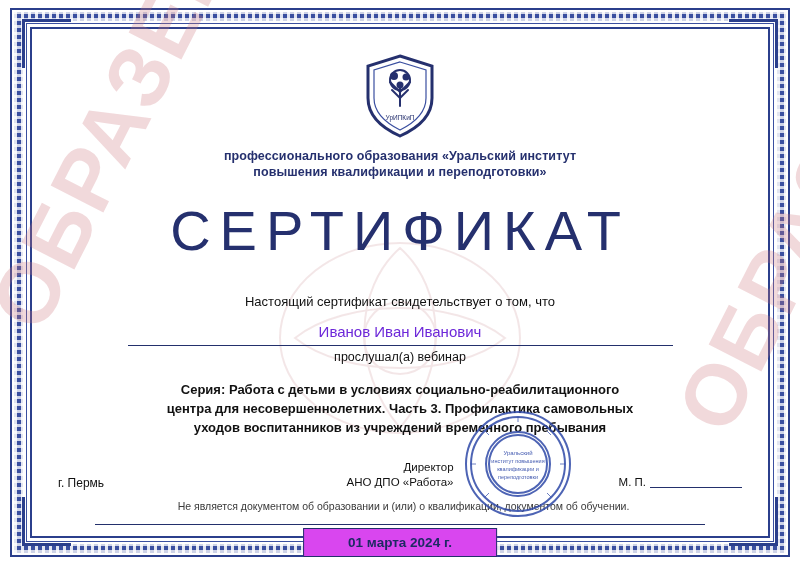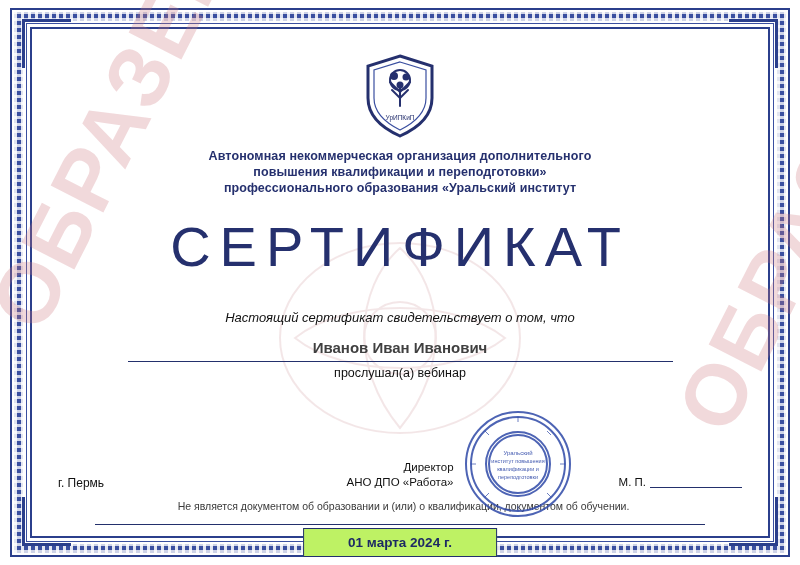--- a/index.html
+++ b/index.html
@@ -132,30 +132,29 @@
     color: #25306e;
     font-weight: normal;
     font-size: 56px;
     letter-spacing: 9px;
     line-height: 58px;
   }
   .subtitle {
     margin-top: 34px;
     font-size: 13px;
     color: #111111;
-    font-style: italic;
   }
   .name-row {
     margin: 14px auto 0;
     width: 545px;
   }
   .name-value {
     font-size: 15px;
-    font-weight: bold;
-    color: #404040;
+    font-weight: normal;
+    color: #6d28d9;
     padding-bottom: 4px;
   }
   .rule {
     border-bottom: 1px solid #23306c;
     height: 1px;
   }
   .attended {
     margin-top: 4px;
     font-size: 12.5px;
     color: #111111;
@@ -224,21 +223,21 @@
     right: 55px;
     top: 486px;
     border-top: 1px solid #23306c;
   }
   .date-box {
     position: absolute;
     left: 50%;
     top: 490px;
     transform: translateX(-50%);
     border: 1px solid #23306c;
-    background: #bef264;
+    background: #d946ef;
     padding: 6px 44px;
     font-size: 13.5px;
     font-weight: bold;
     color: #1d2a63;
   }
 
   
   .stamp {
     position: absolute;
     left: 462px;
@@ -291,36 +290,40 @@
         </g>
         <circle cx="36" cy="26" r="10" fill="none" stroke="#25306e" stroke-width="2"></circle>
         <circle cx="30" cy="22" r="4" fill="#25306e"></circle>
         <circle cx="42" cy="23" r="3.5" fill="#25306e"></circle>
         <circle cx="36" cy="31" r="3.5" fill="#25306e"></circle>
         <text x="36" y="66" font-size="6.5" fill="#25306e" text-anchor="middle" font-family="Liberation Sans, sans-serif">УрИПКиП</text>
       </svg>
     </div>
 
     <div>
-      <div class="org-line">Автономная некоммерческая организация дополнительного</div>
+      <div class="org-line">профессионального образования «Уральский институт</div>
       <div class="org-line">повышения квалификации и переподготовки»</div>
-      <div class="org-line">профессионального образования «Уральский институт</div>
     </div>
 
     <div class="cert-title">СЕРТИФИКАТ</div>
 
     <div class="subtitle">Настоящий сертификат свидетельствует о том, что</div>
 
     <div class="name-row">
       <div class="name-value">Иванов Иван Иванович</div>
       <div class="rule"></div>
     </div>
 
     <div class="attended">прослушал(а) вебинар</div>
 
+    <div class="course">
+      <div>Серия: Работа с детьми в условиях социально-реабилитационного</div>
+      <div>центра для несовершеннолетних. Часть 3. Профилактика самовольных</div>
+      <div>уходов воспитанников из учреждений временного пребывания</div>
+    </div>
 
     <div class="sign-block">
       <div class="city">г. Пермь</div>
       <div class="director">
         <div>Директор</div>
         <div>АНО ДПО «Работа»</div>
       </div>
       <div class="mp">
         <span>М. П.</span><span class="mp-rule"></span>
       </div>

